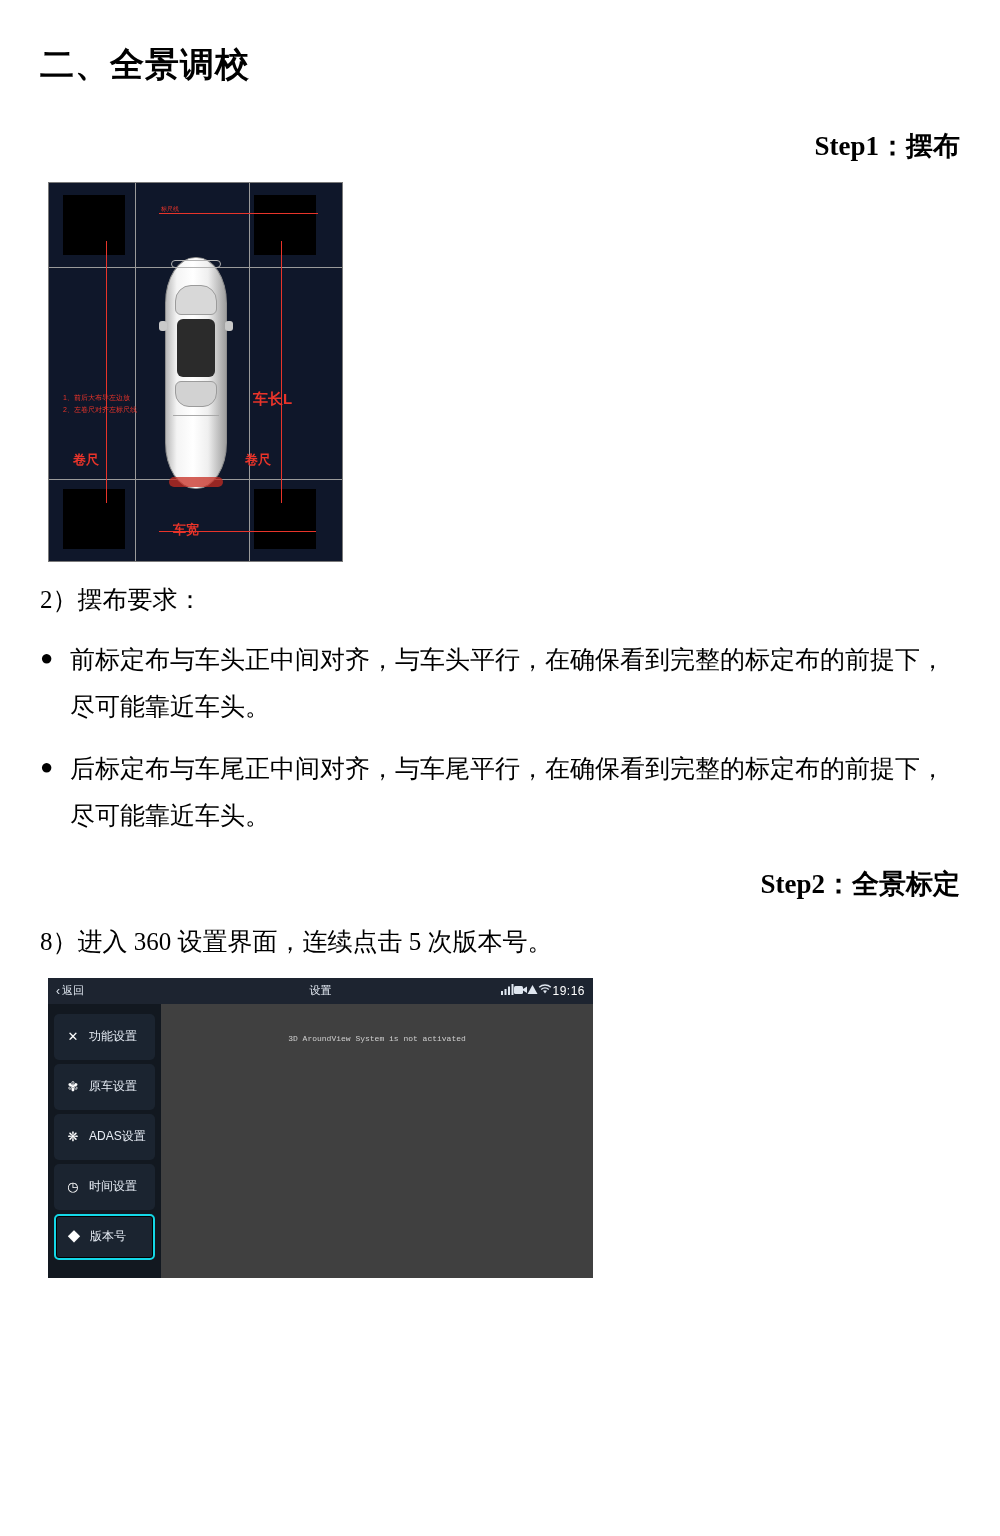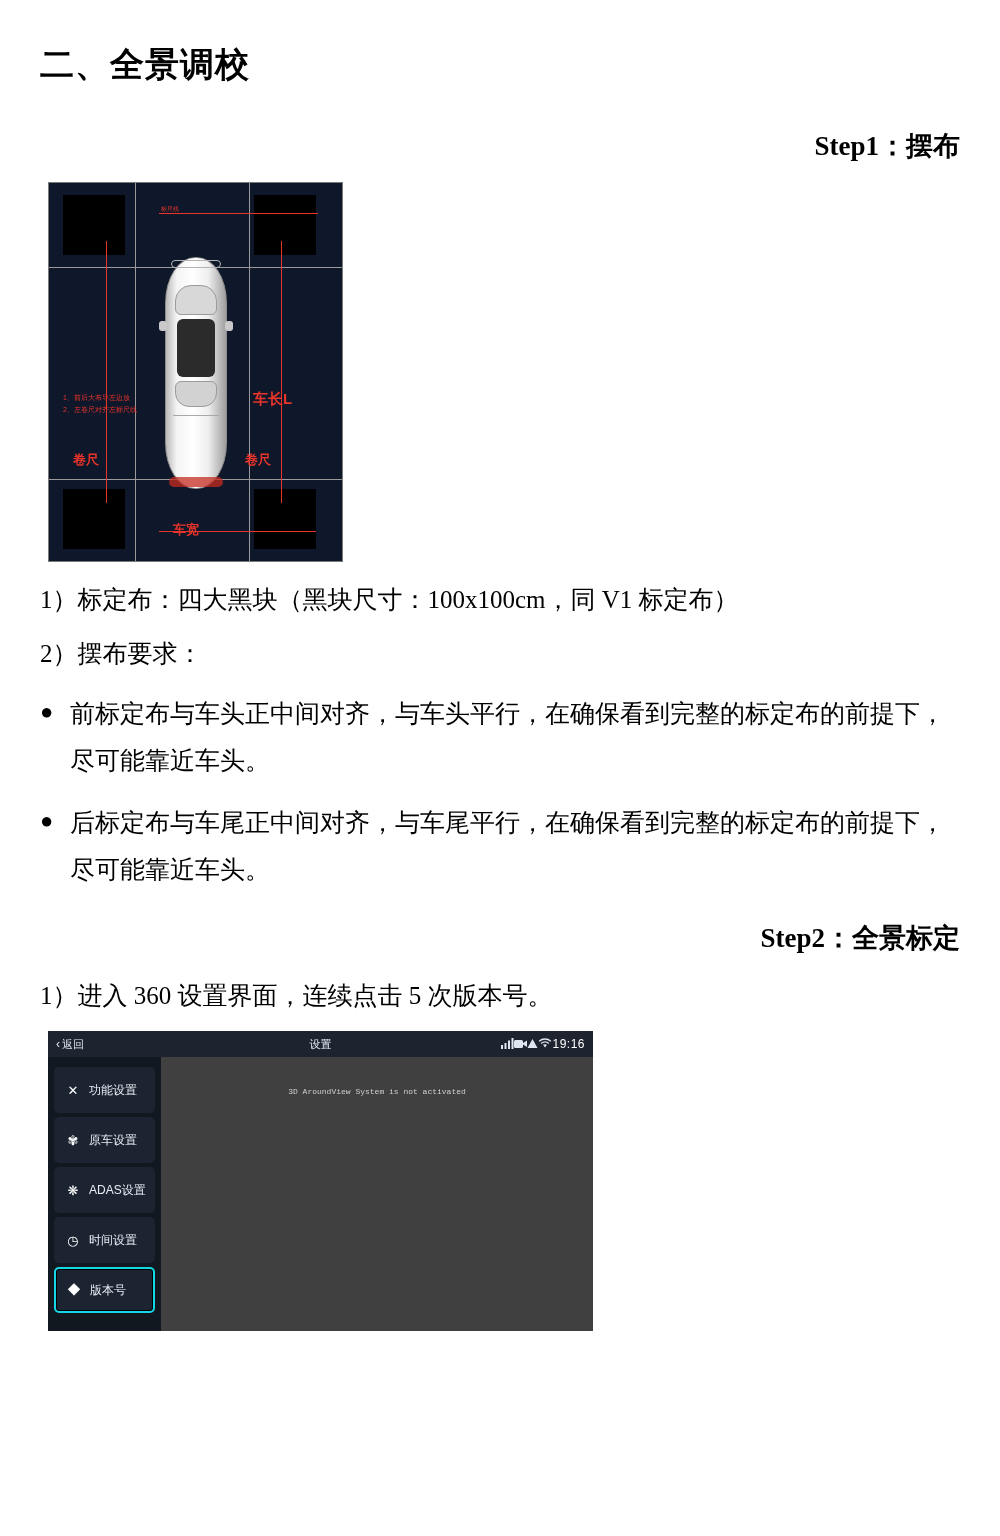--- a/index.html
+++ b/index.html
@@ -220,35 +220,34 @@
       <div class="windshield"></div>
       <div class="roof"></div>
       <div class="rearglass"></div>
       <div class="trunkline"></div>
       <div class="mirror-l"></div>
       <div class="mirror-r"></div>
       <div class="rear-bumper"></div>
     </div>
   </div>
 
-  <div class="para">1）标定布：四大黑块（黑块尺寸：100x100cm，同 V1 标定布）</div>
   <div class="para">2）摆布要求：</div>
 
   <div class="bullet-row">
     <div class="bullet-dot">●</div>
     <div class="bullet-text">前标定布与车头正中间对齐，与车头平行，在确保看到完整的标定布的前提下，尽可能靠近车头。</div>
   </div>
 
   <div class="bullet-row">
     <div class="bullet-dot">●</div>
     <div class="bullet-text">后标定布与车尾正中间对齐，与车尾平行，在确保看到完整的标定布的前提下，尽可能靠近车头。</div>
   </div>
 
   <div class="step-head">Step2：全景标定</div>
-  <div class="para">1）进入 360 设置界面，连续点击 5 次版本号。</div>
+  <div class="para">8）进入 360 设置界面，连续点击 5 次版本号。</div>
 
   <div class="fig2">
     <div class="hu-topbar">
       <div class="hu-back">
         <span class="chev">‹</span>
         <span>返回</span>
       </div>
       <div class="hu-title">设置</div>
       <div class="hu-status">
         <span class="ic">

